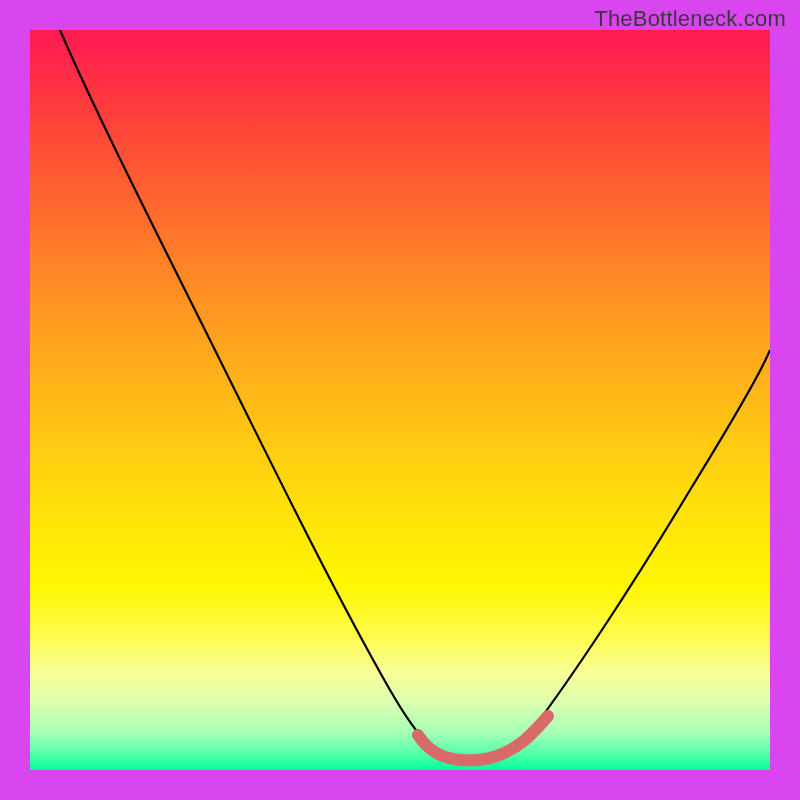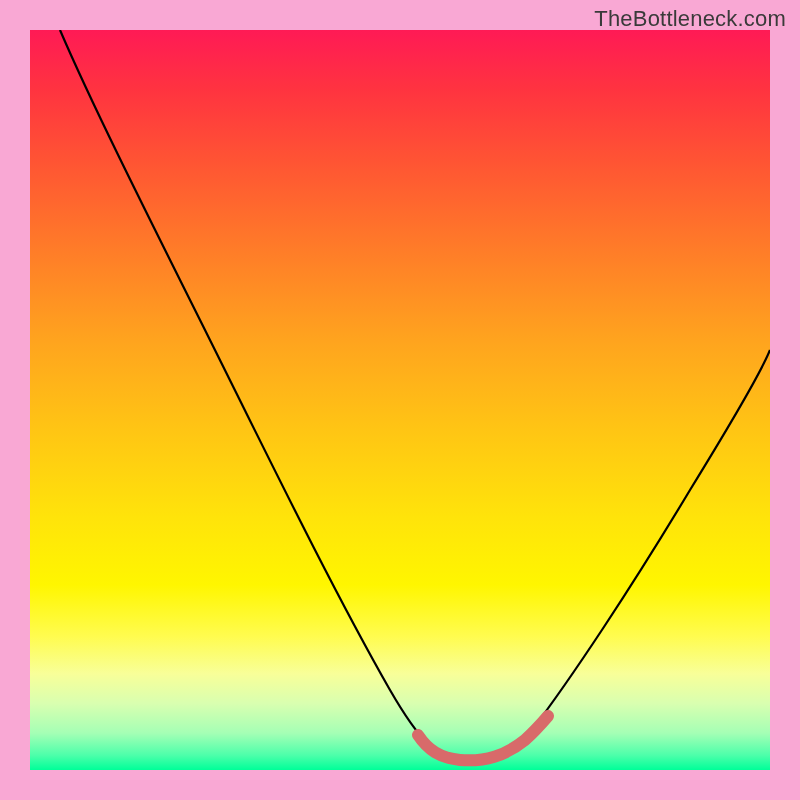--- a/index.html
+++ b/index.html
@@ -10,21 +10,21 @@
     background: #000;
     position: relative;
     font-family: Arial, Helvetica, sans-serif;
   }
   .frame {
     position: absolute;
     top: 0;
     left: 0;
     width: 800px;
     height: 800px;
-    background: #f9a8d4;
+    background: #d946ef;
   }
   .plot-area {
     position: absolute;
     top: 30px;
     left: 30px;
     width: 740px;
     height: 740px;
     overflow: hidden;
   }
   .gradient-bg {

